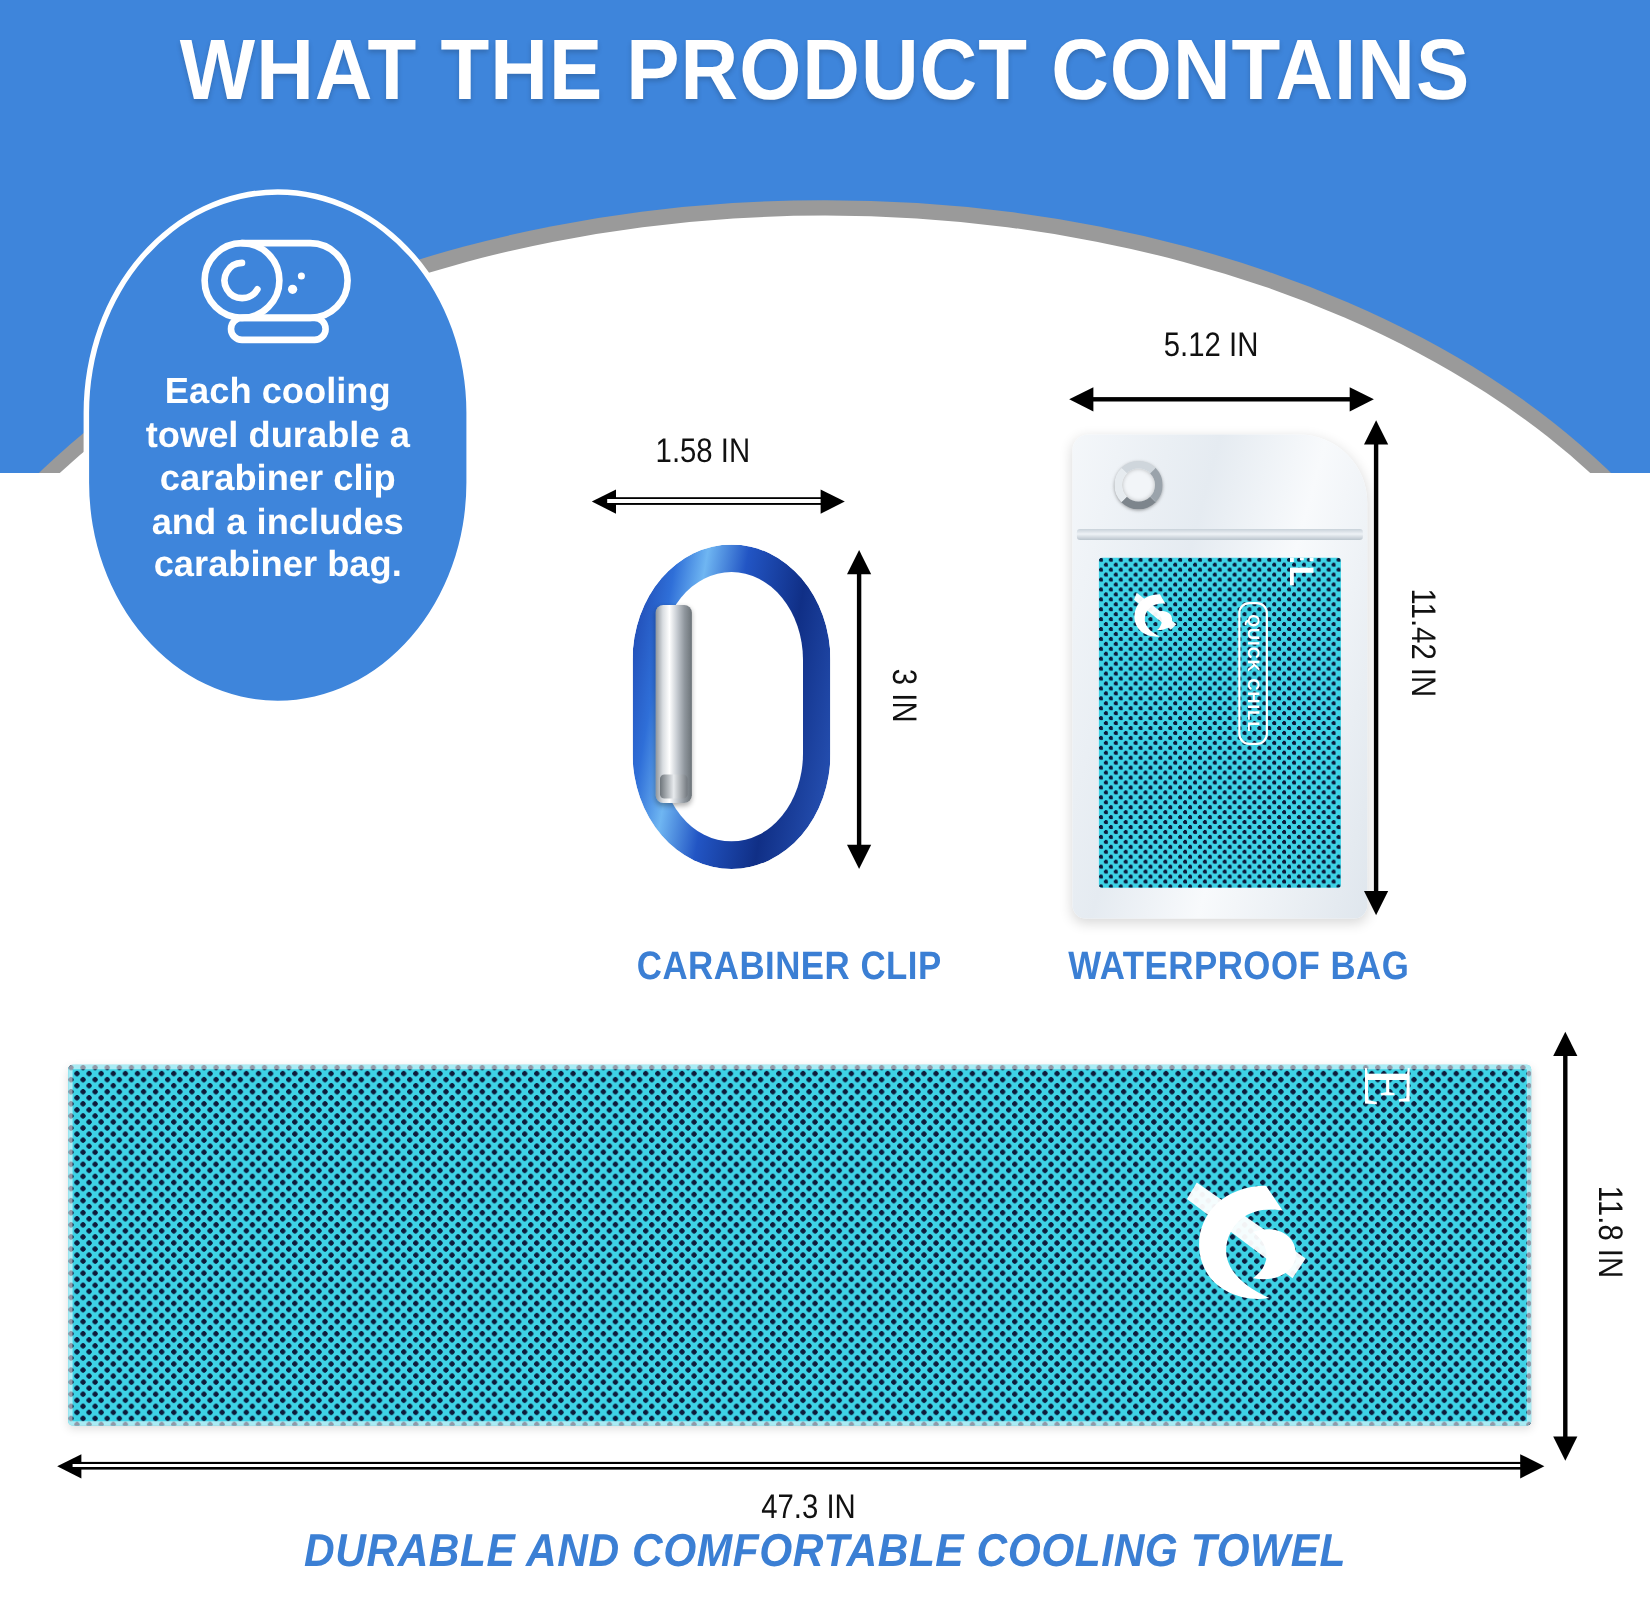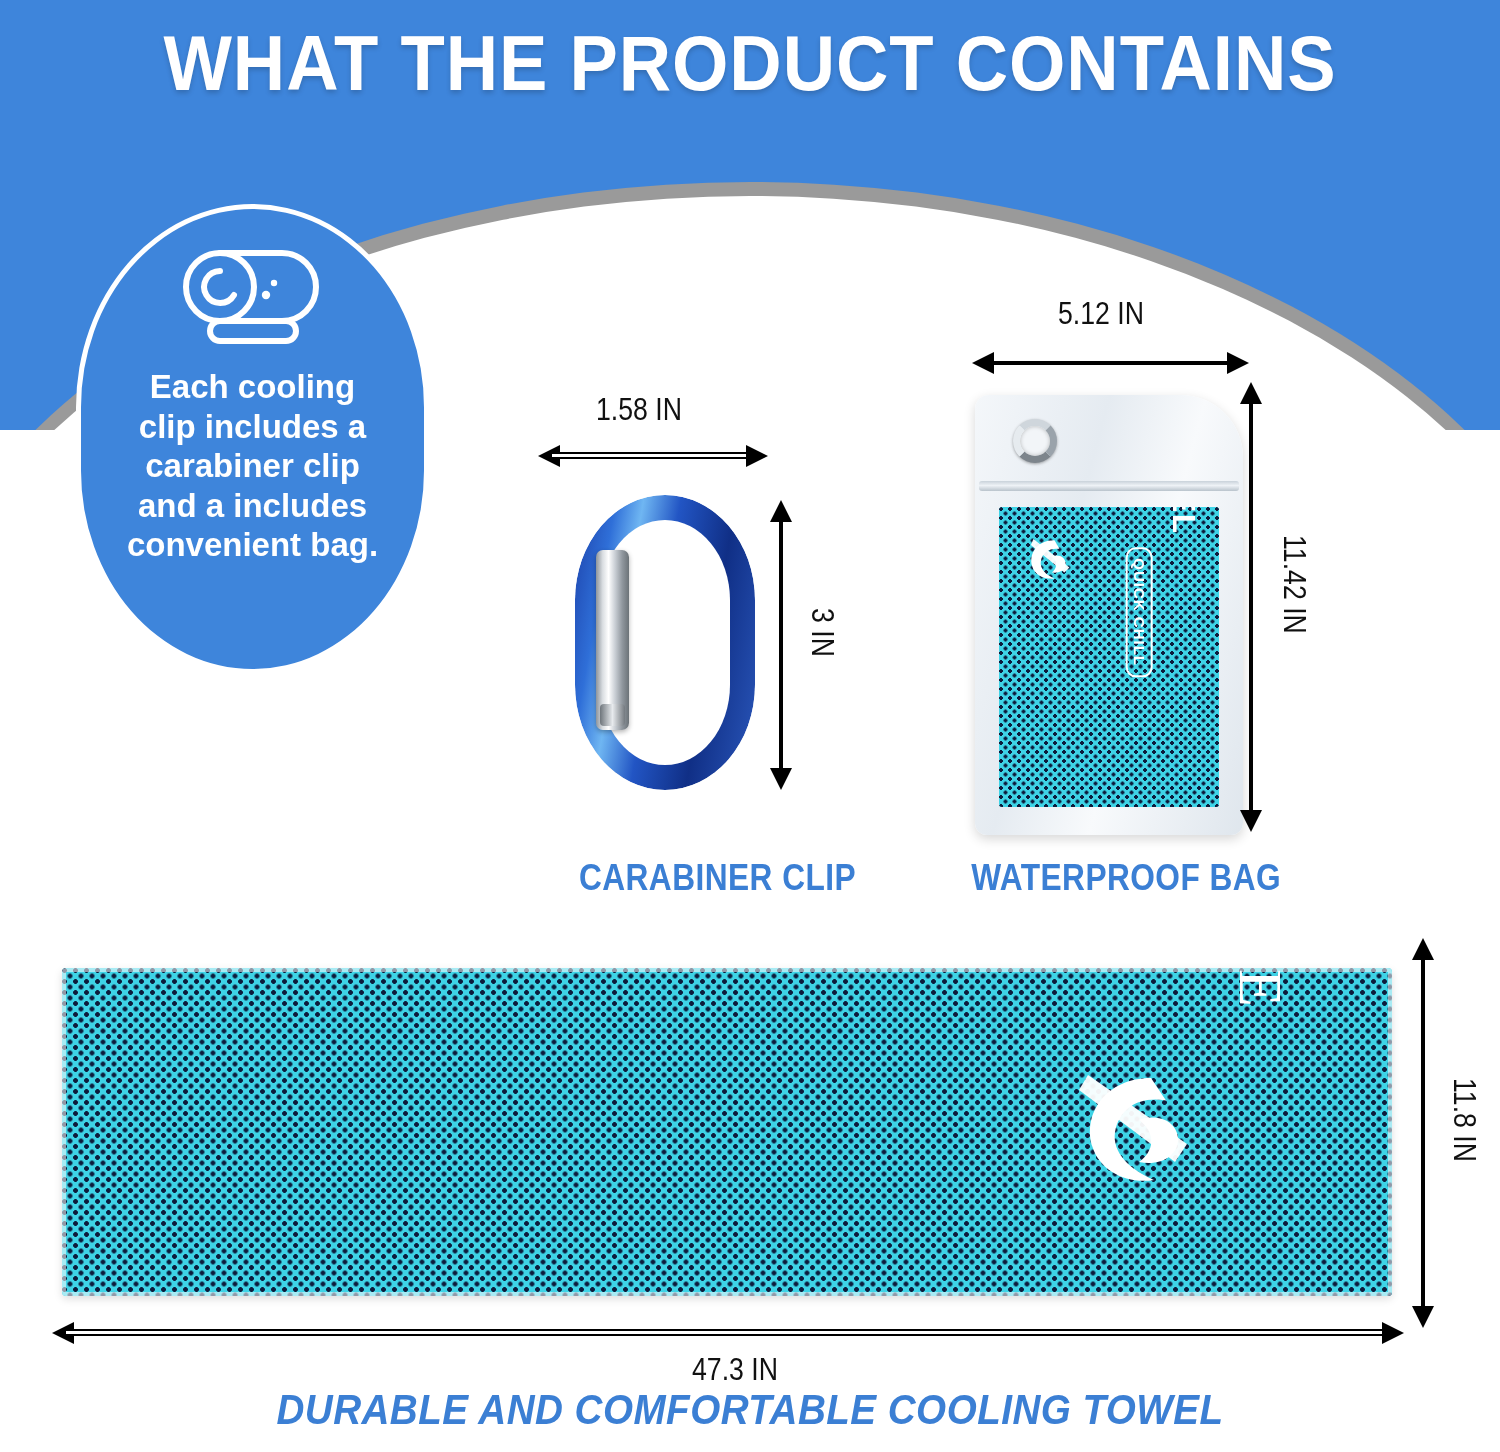--- a/index.html
+++ b/index.html
@@ -33,21 +33,21 @@
     font-size:78px; line-height:1;
     font-weight:bold;
     letter-spacing:1px;
     transform:scaleX(0.93);
     text-shadow:0 3px 5px rgba(0,0,0,0.18);
     white-space:nowrap;
   }
 
   
   .badge{
-    position:absolute; left:76px; top:204px;
+    position:absolute; left:76px; top:172px;
     width:353px; height:470px;
     background:#3e85db;
     border:5px solid #ffffff;
     border-radius:178px / 205px;
     display:flex; flex-direction:column; align-items:center;
     padding-top:34px;
     z-index:6;
   }
   .badge-icon{ width:150px; height:110px; }
   .badge-text{
@@ -258,24 +258,24 @@
           <ellipse cx="42" cy="44" rx="34" ry="34"></ellipse>
           <path d="M42 28 a16 16 0 1 0 14 24"></path>
           <path d="M42 78 h66 a10 10 0 0 1 0 20 h-66 a10 10 0 0 1 0 -20"></path>
           <circle cx="96" cy="40" r="3.2" fill="#ffffff" stroke="none"></circle>
           <circle cx="88" cy="52" r="4.2" fill="#ffffff" stroke="none"></circle>
         </g>
       </svg>
     </div>
     <div class="badge-text">
       <div>Each cooling</div>
-      <div>clip includes a</div>
+      <div>towel durable a</div>
       <div>carabiner clip</div>
       <div>and a includes</div>
-      <div>convenient bag.</div>
+      <div>carabiner bag.</div>
     </div>
   </div>
 
   <div class="dim" style="left:596px; top:392px;">1.58 IN</div>
   <div class="arrow-h" style="left:538px; top:445px; width:230px;">
     <div class="hd l"></div>
       <div class="shaft dbl"></div>
       <div class="hd r"></div>
   </div>
 

